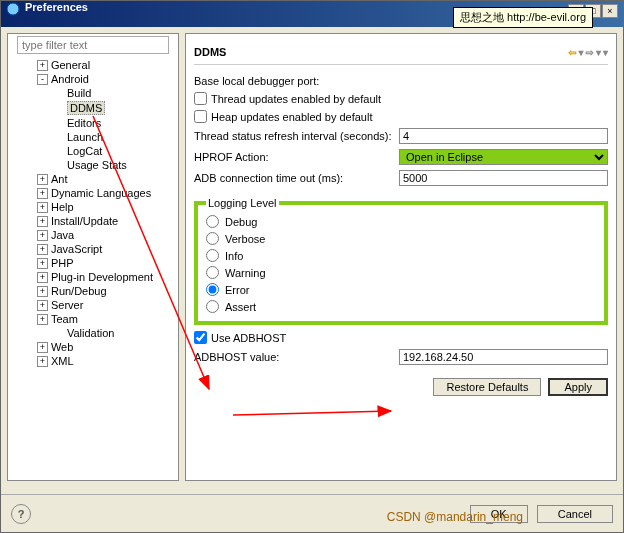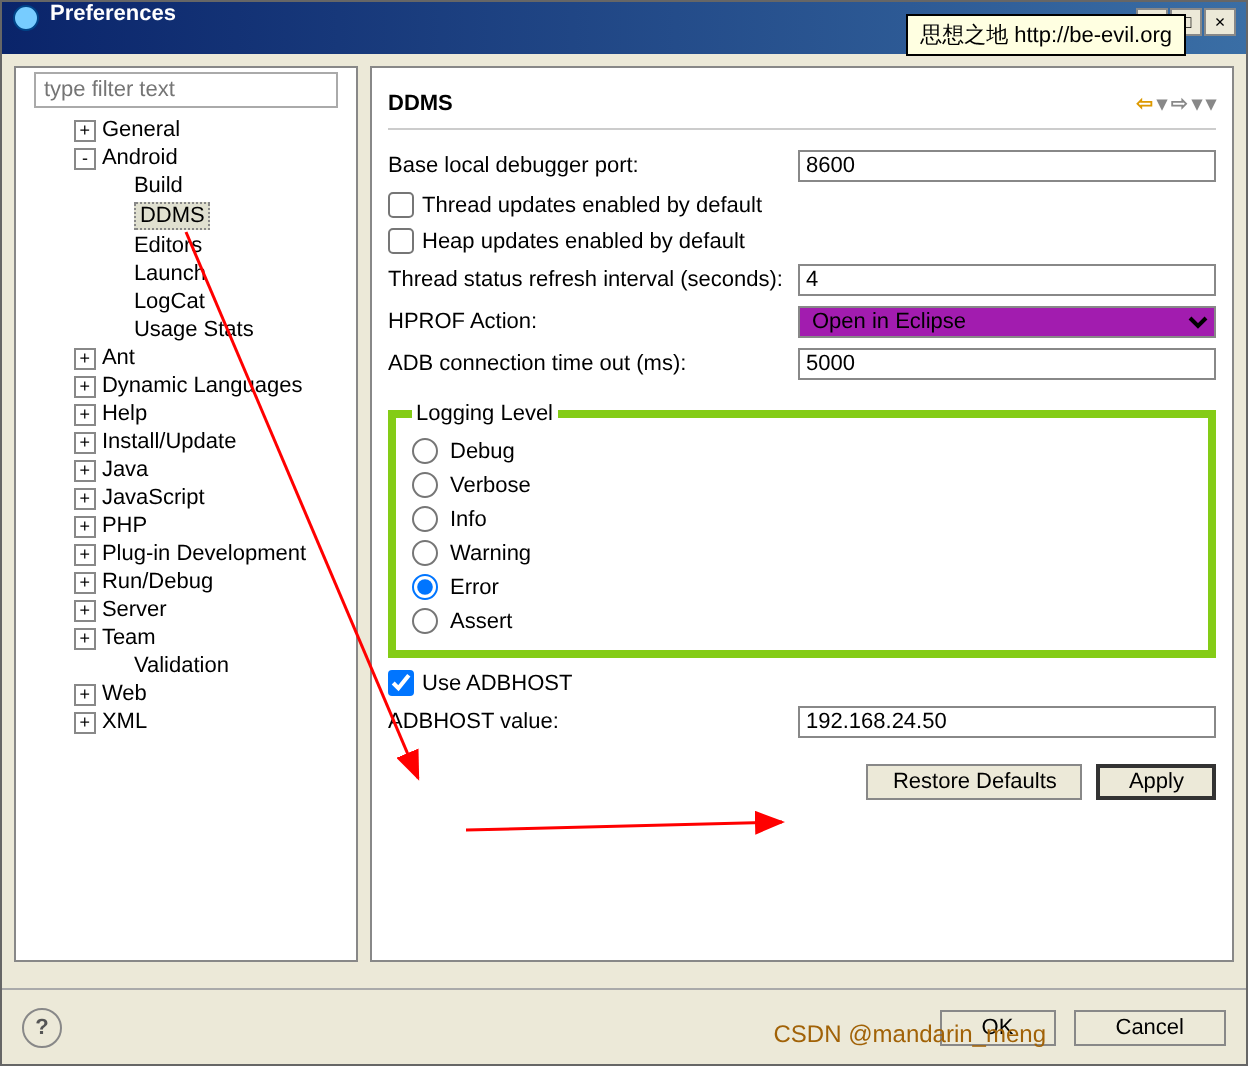--- a/index.html
+++ b/index.html
@@ -20,21 +20,21 @@
 .lvl0 { padding-left: 4px; }
 .lvl1 { padding-left: 20px; }
 .main { flex: 1; background: white; border: 1px solid #888; display: flex; flex-direction: column; padding: 8px; }
 .main-title { font-size: 13px; font-weight: bold; padding: 4px 0 6px 0; border-bottom: 1px solid #ccc; margin-bottom: 10px; display: flex; justify-content: space-between; align-items: center; }
 .nav-arrows { display: flex; gap: 2px; align-items: center; }
 .nav-arrows span { font-size: 10px; color: #888; }
 .form-row { display: flex; align-items: center; margin-bottom: 5px; }
 .form-row label { width: 205px; }
 .form-row input[type=text] { flex: 1; border: 1px solid #888; padding: 1px 3px; font-size: 11px; }
 .form-row input[type=checkbox] { margin-right: 4px; }
-.form-row select { flex: 1; border: 1px solid #888; background: #a21caf; padding: 0 2px; font-size: 11px; }
+.form-row select { flex: 1; border: 1px solid #888; background: #84cc16; padding: 0 2px; font-size: 11px; }
 fieldset { border: 4px solid #84cc16; padding: 4px 8px 6px 8px; margin: 6px 0; }
 fieldset legend { padding: 0 2px; }
 .radio-row { display: flex; align-items: center; padding: 2px 0; }
 .radio-row input { margin-right: 6px; }
 .main-buttons { text-align: right; margin-top: 8px; }
 .main-buttons button { padding: 2px 12px; margin-left: 4px; border: 1px solid #888; background: #ece9d8; }
 .main-buttons button.default { border: 2px solid #333; padding: 1px 14px; }
 .footer { position: absolute; bottom: 0; left: 0; right: 0; height: 38px; border-top: 1px solid #aaa; display: flex; align-items: center; justify-content: space-between; padding: 0 10px; }
 .help-icon { width: 20px; height: 20px; border: 1px solid #888; border-radius: 50%; display: flex; align-items: center; justify-content: center; color: #555; font-weight: bold; }
 .footer button { padding: 2px 20px; margin-left: 6px; border: 1px solid #888; background: #ece9d8; }
@@ -158,21 +158,20 @@
         <span style="color:#d90">⇦</span>
           <span>▾</span>
         <span>⇨</span>
           <span>▾</span>
         <span>▾</span>
       </div>
     </div>
 
     <div class="form-row">
       <label>Base local debugger port:</label>
-      <input type="text" value="8600" style="">
     </div>
     <div class="form-row">
       <input type="checkbox" style="">
       <span>Thread updates enabled by default</span>
     </div>
     <div class="form-row">
       <input type="checkbox" style="">
       <span>Heap updates enabled by default</span>
     </div>
     <div class="form-row">

